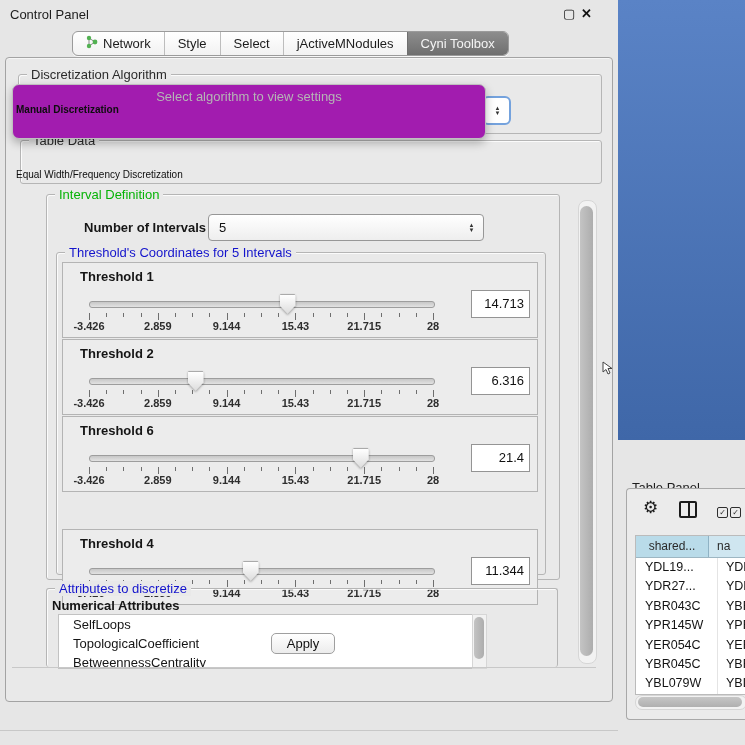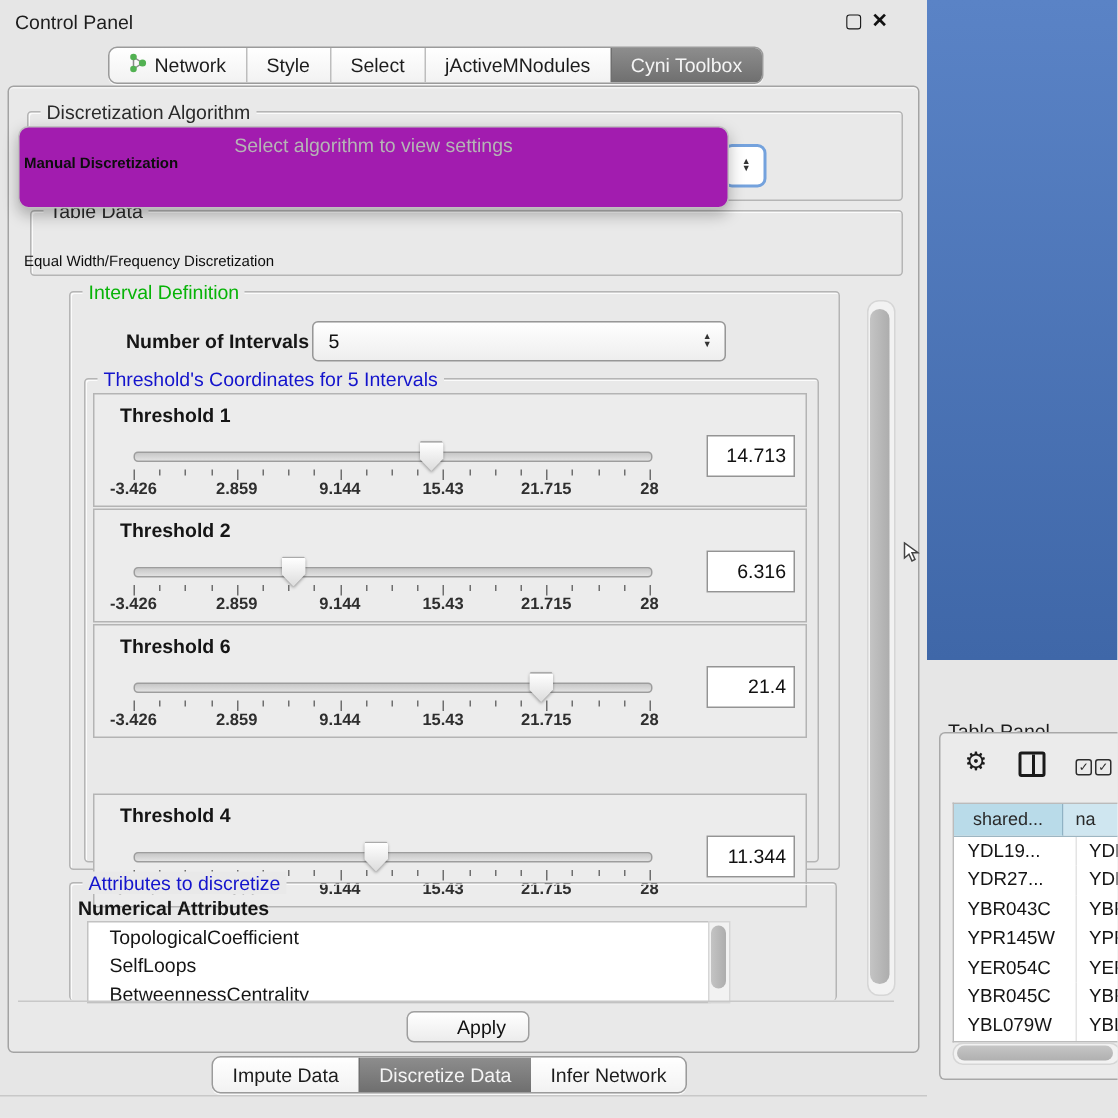--- a/index.html
+++ b/index.html
@@ -297,42 +297,31 @@
 
   <div class="abs vsb-track" style="left:578px;top:200px;width:17px;height:462px;">
     <div class="sb-thumb abs" style="left:1px;top:5px;width:13px;height:450px;"></div>
   </div>
 
   <div class="abs group" style="left:46px;top:588px;width:510px;height:78px;border-bottom:none;">
     <span class="group-title t-blue" style="background:#e9e9e9;">Attributes to discretize</span>
   </div>
   <div class="abs" style="left:52px;top:598px;font-size:13px;font-weight:bold;color:#161616;">Numerical Attributes</div>
   <div class="abs" id="attr-list">
+      <div>SelfLoops</div>
       <div>TopologicalCoefficient</div>
-      <div>SelfLoops</div>
       <div>BetweennessCentrality</div>
     </div>
   <div class="abs vsb-track" style="left:472px;top:614px;width:13px;height:53px;border-radius:0;">
     <div class="sb-thumb abs" style="left:1px;top:2px;width:10px;height:42px;"></div>
   </div>
   <div class="abs hline" style="left:12px;top:667px;width:584px;"></div>
 
-  <div class="abs push-btn" style="left:271px;top:674px;width:62px;height:19px;line-height:19px;padding-left:18px;">Apply</div>
-
-  <div class="abs segbar" style="left:141px;top:704px;" id="bottom-tabs">
-      <div class="seg">
-        <span>Impute Data</span>
-      </div>
-      <div class="seg sel">
-        <span>Discretize Data</span>
-      </div>
-      <div class="seg">
-        <span>Infer Network</span>
-      </div>
-    </div>
+  <div class="abs push-btn" style="left:271px;top:633px;width:62px;height:19px;line-height:19px;">Apply</div>
+
   <div class="abs hline" style="left:0;top:730px;width:618px;"></div>
 
   <svg id="cursor" class="abs" style="left:602px;top:361px;" width="11" height="14">
     <polygon points="1,1 1,11 4,8.5 6,13 8,12 6,7.5 10,7.5" fill="#fff" stroke="#444" stroke-width="1"></polygon>
   </svg>
 </div>
 
 <div id="net-frame" class="abs">
   
 </div>

